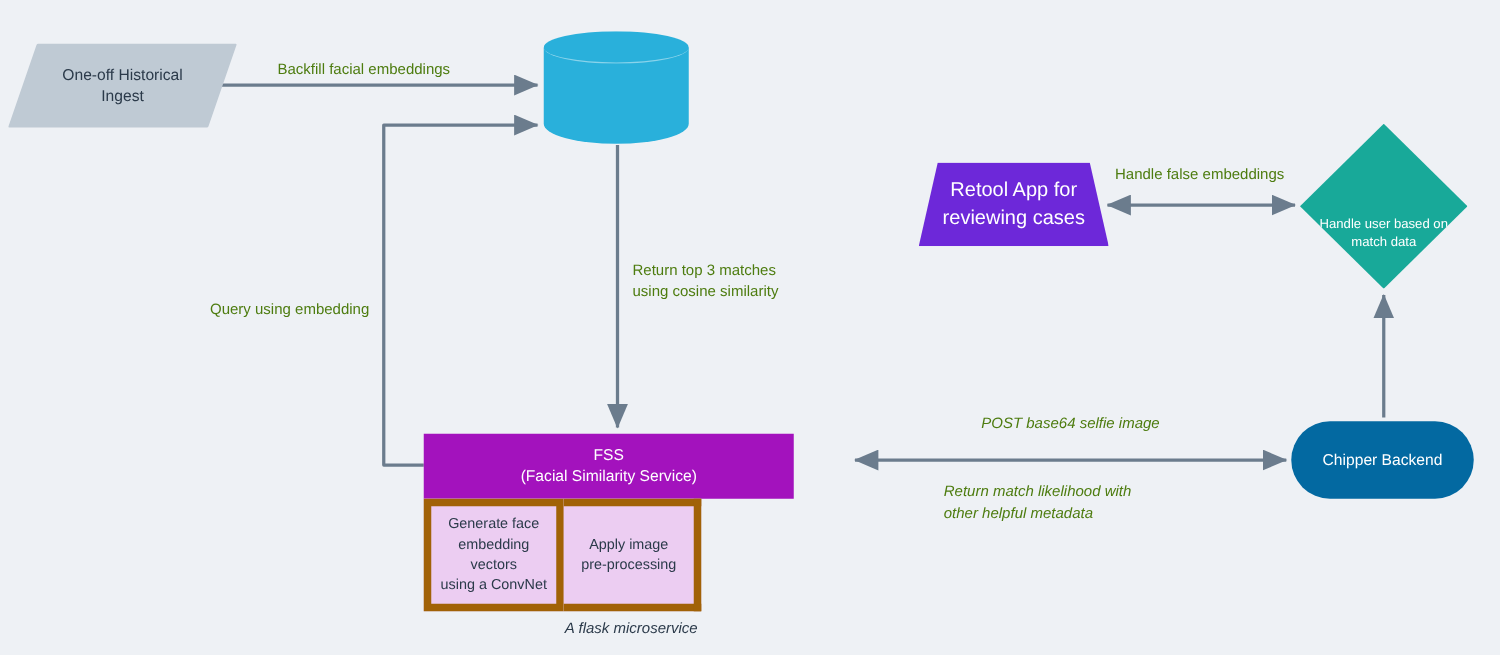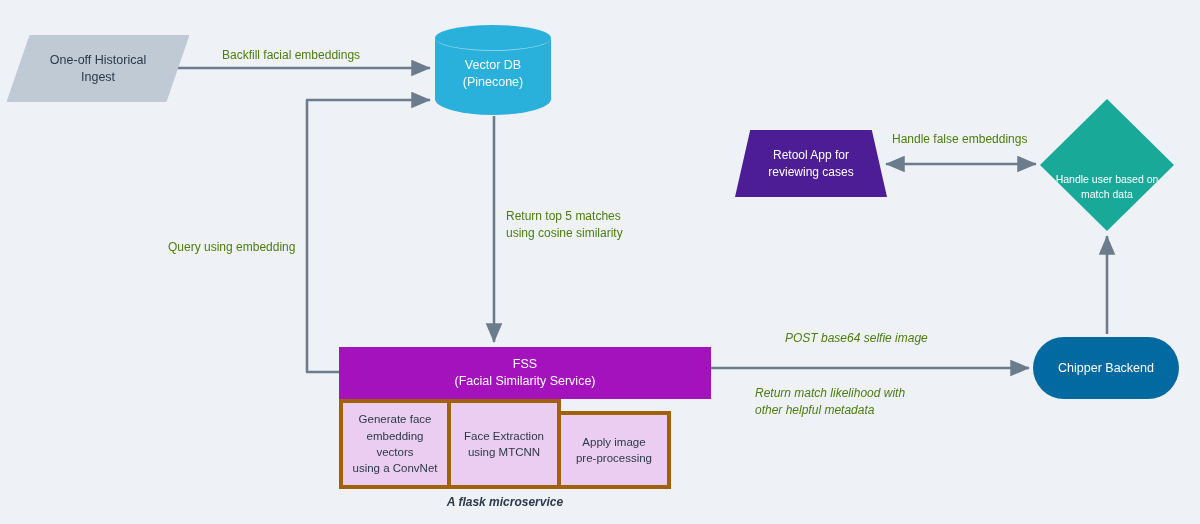--- a/index.html
+++ b/index.html
@@ -95,21 +95,21 @@
     left: 339px;
     top: 347px;
     width: 332px;
     height: 142px;
     display: block;
   }
   #fss-header {
     position: absolute;
     left: 0;
     top: 0;
-    width: 372px;
+    width: 296px;
     height: 52px;
     background: #a312bd;
     color: #ffffff;
     font-size: 12.5px;
     display: flex;
     align-items: center;
     justify-content: center;
     text-align: center;
     line-height: 1.35;
     box-sizing: border-box;
@@ -118,21 +118,21 @@
     position: absolute;
     left: 0;
     top: 52px;
     width: 332px;
     height: 90px;
     display: flex;
     box-sizing: border-box;
   }
   #fss-subrow .subbox {
     background: #eccdf2;
-    border: 4px solid #a16207;
+    border: 6px solid #a16207;
     color: #2b3a4a;
     font-size: 11.5px;
     display: flex;
     align-items: center;
     justify-content: center;
     text-align: center;
     line-height: 1.42;
     box-sizing: border-box;
     padding: 2px 4px;
   }
@@ -140,34 +140,34 @@
   #fss-subrow .subbox:nth-child(2) { width: 110px; border-left: none; }
   #fss-subrow .subbox:nth-child(3) { width: 110px; border-left: none; margin-top: 12px; }
 
   #fss-caption {
     position: absolute;
     left: 339px;
     top: 495px;
     width: 332px;
     text-align: center;
     font-size: 12px;
-    font-weight: bold;
+    font-weight: normal;
     font-style: italic;
     color: #2b3a4a;
   }
 
   
   #node-retool {
     left: 735px;
     top: 130px;
     width: 152px;
     height: 67px;
-    background: #4c1d95;
-    color: #ffffff;
-    font-size: 12px;
+    background: #6d28d9;
+    color: #ffffff;
+    font-size: 16px;
     clip-path: polygon(10% 0%, 90% 0%, 100% 100%, 0% 100%);
   }
 
   
   #node-diamond {
     left: 1040px;
     top: 99px;
     width: 134px;
     height: 132px;
     background: #18a999;
@@ -238,41 +238,35 @@
 </svg>
 
 <div class="node" id="node-ingest">
   <span class="node-text">One-off Historical
 Ingest</span>
 </div>
 
 <div class="node" id="node-vectordb">
   <div class="cyl-body"></div>
   <div class="cyl-top"></div>
-  <span class="node-text">Vector DB
-(Pinecone)</span>
 </div>
 
 <div class="node" id="node-fss">
   <div id="fss-header">
     <span class="node-text">FSS
 (Facial Similarity Service)</span>
   </div>
   <div id="fss-subrow">
     <div class="subbox">
       <span class="node-text">Generate face
 embedding
 vectors
 using a ConvNet</span>
     </div>
     <div class="subbox">
-      <span class="node-text">Face Extraction
-using MTCNN</span>
-    </div>
-    <div class="subbox">
       <span class="node-text">Apply image
 pre-processing</span>
     </div>
   </div>
 </div>
 
 <div id="fss-caption">A flask microservice</div>
 
 <div class="node" id="node-retool">
   <span class="node-text">Retool App for
@@ -285,21 +279,21 @@
 </div>
 
 <div class="node" id="node-chipper">
   <span class="node-text">Chipper Backend</span>
 </div>
 
 <div class="edge-label" id="label-backfill">Backfill facial embeddings</div>
 
 <div class="edge-label" id="label-query">Query using embedding</div>
 
-<div class="edge-label" id="label-top3">Return top 5 matches
+<div class="edge-label" id="label-top3">Return top 3 matches
 using cosine similarity</div>
 
 <div class="edge-label" id="label-falsepos">Handle false embeddings</div>
 
 <div class="edge-label italic" id="label-post">POST base64 selfie image</div>
 
 <div class="edge-label italic" id="label-return">Return match likelihood with
 other helpful metadata</div>
 
 </body></html>

